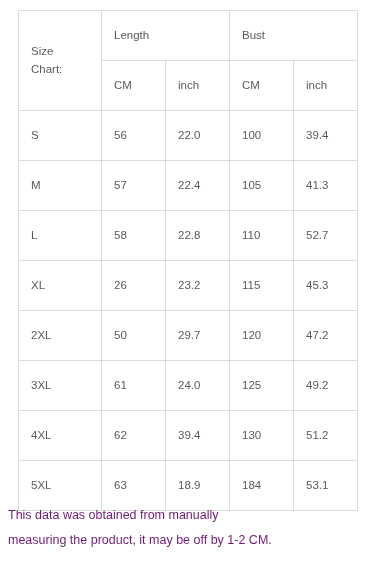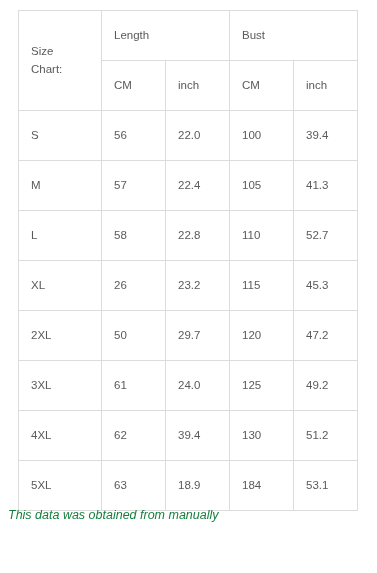--- a/index.html
+++ b/index.html
@@ -58,22 +58,21 @@
   }
 
   
   #footnote {
     position: absolute;
     left: 8px;
     top: 503px;
     width: 362px;
     font-size: 12.5px;
     line-height: 2.0;
-    color: #15803d;
-    font-style: italic;
+    color: #701a75;
   }
   #footnote .fline {
     display: block;
     white-space: nowrap;
   }
 </style>
 </head>
 <body>
 
 <div id="page">
@@ -159,15 +158,16 @@
         <td>18.9</td>
         <td>184</td>
         <td>53.1</td>
       </tr>
 
     </tbody>
   </table>
 
   <div id="footnote">
     <span class="fline">This data was obtained from manually</span>
+    <span class="fline">measuring the product, it may be off by 1-2 CM.</span>
   </div>
 
 </div>
 
 </body></html>

